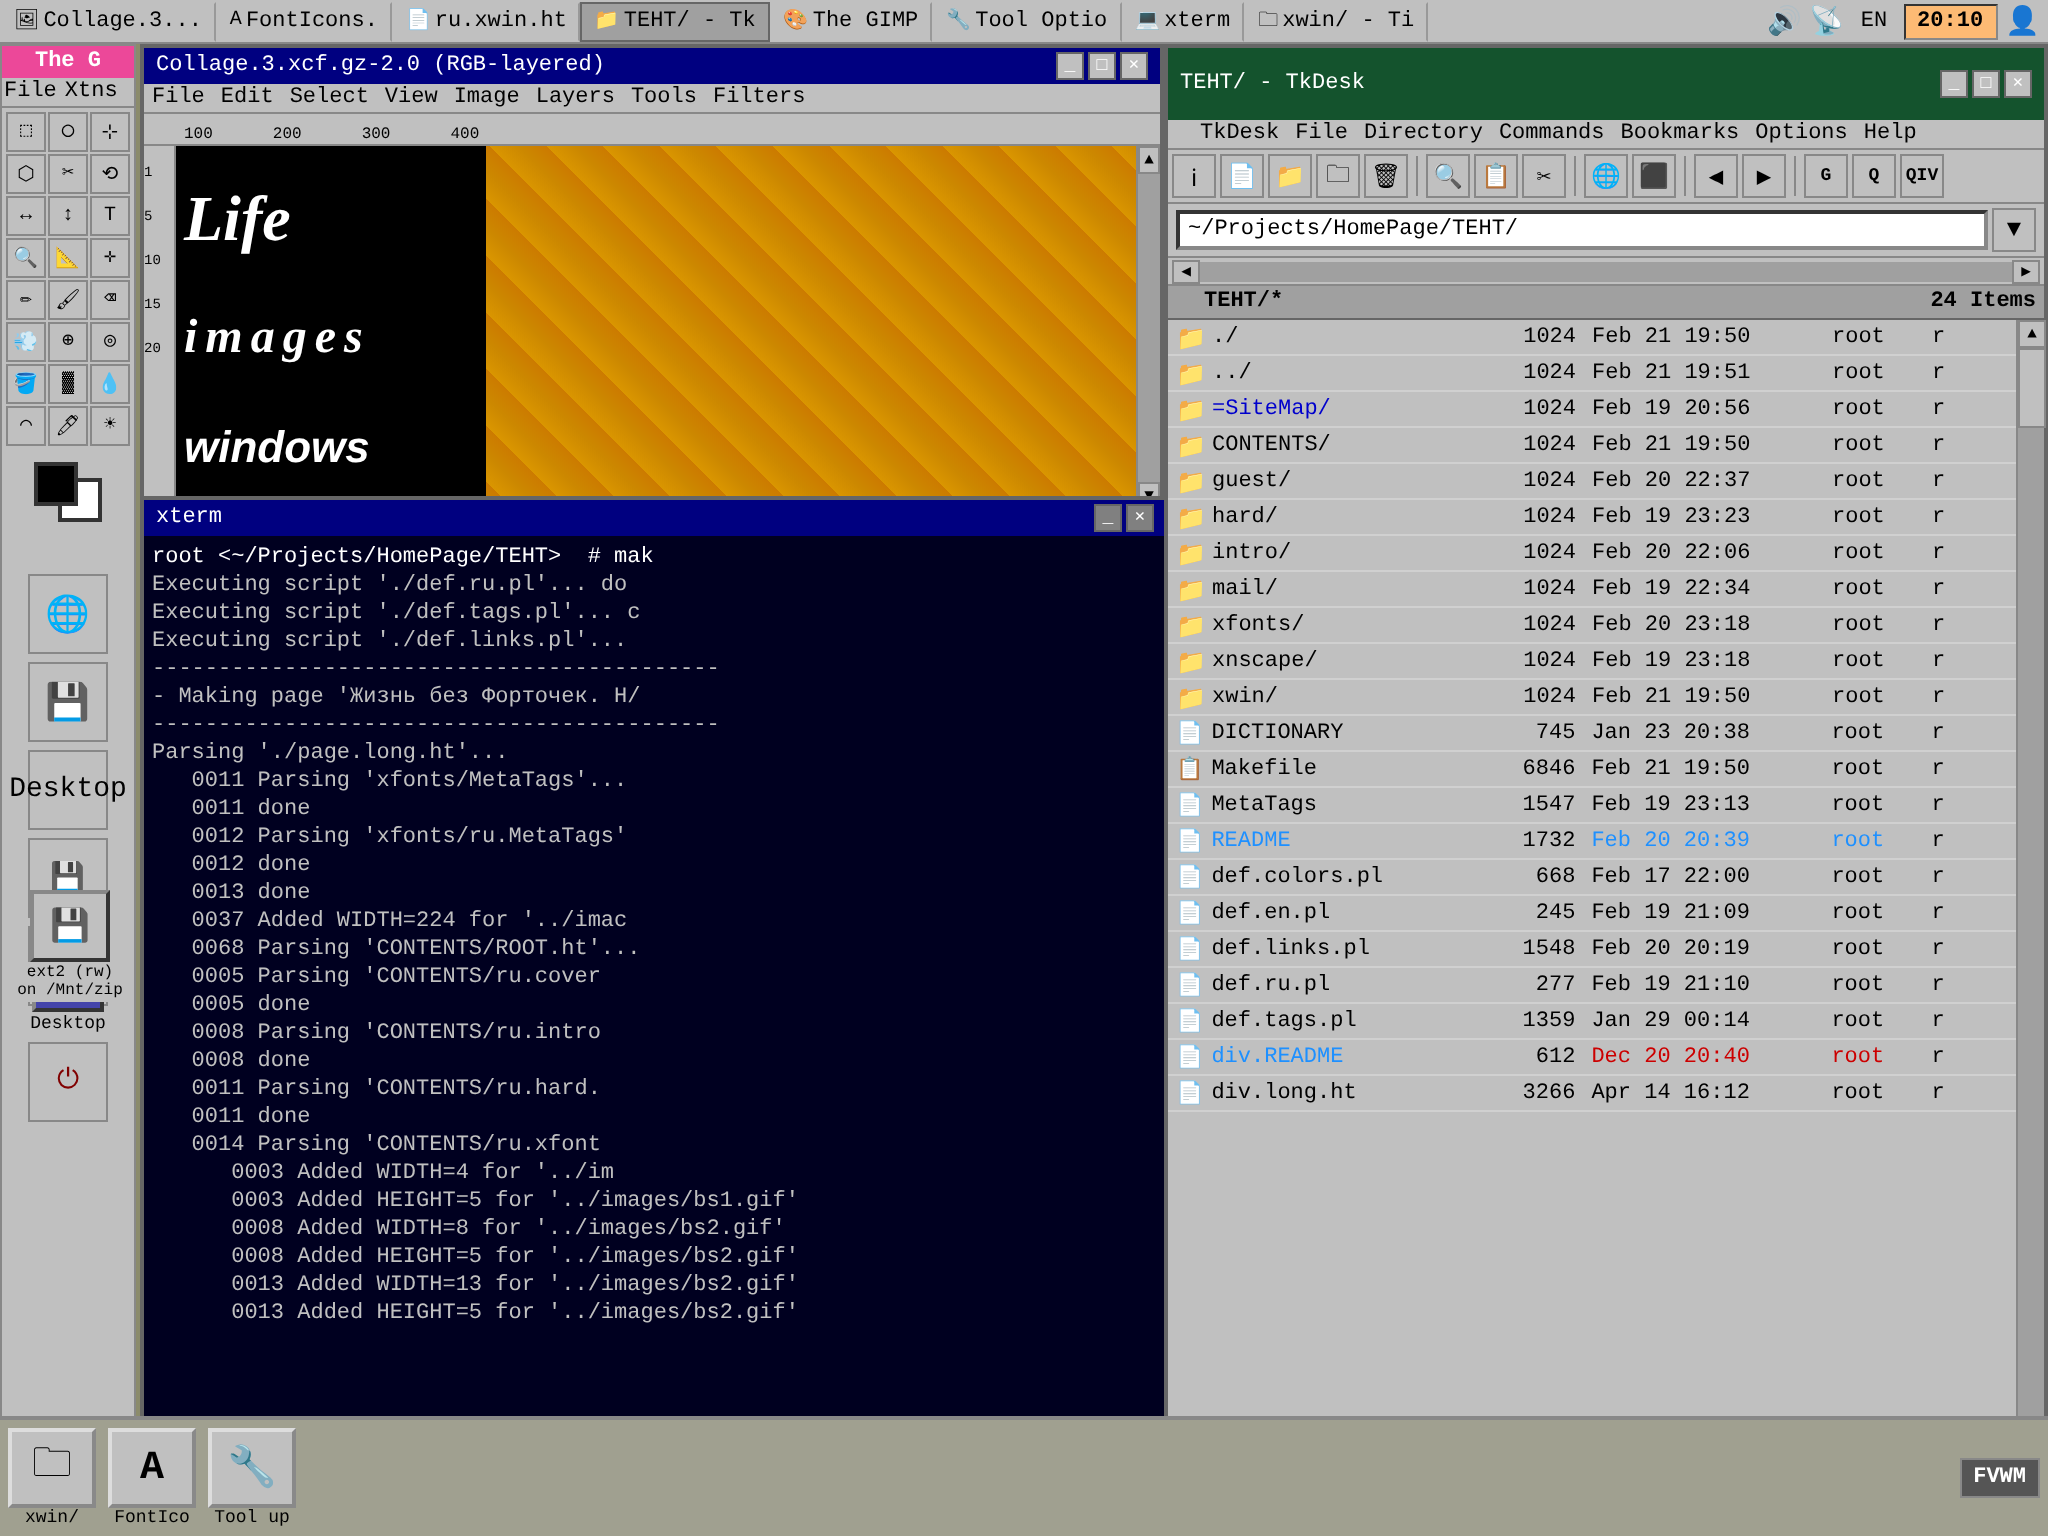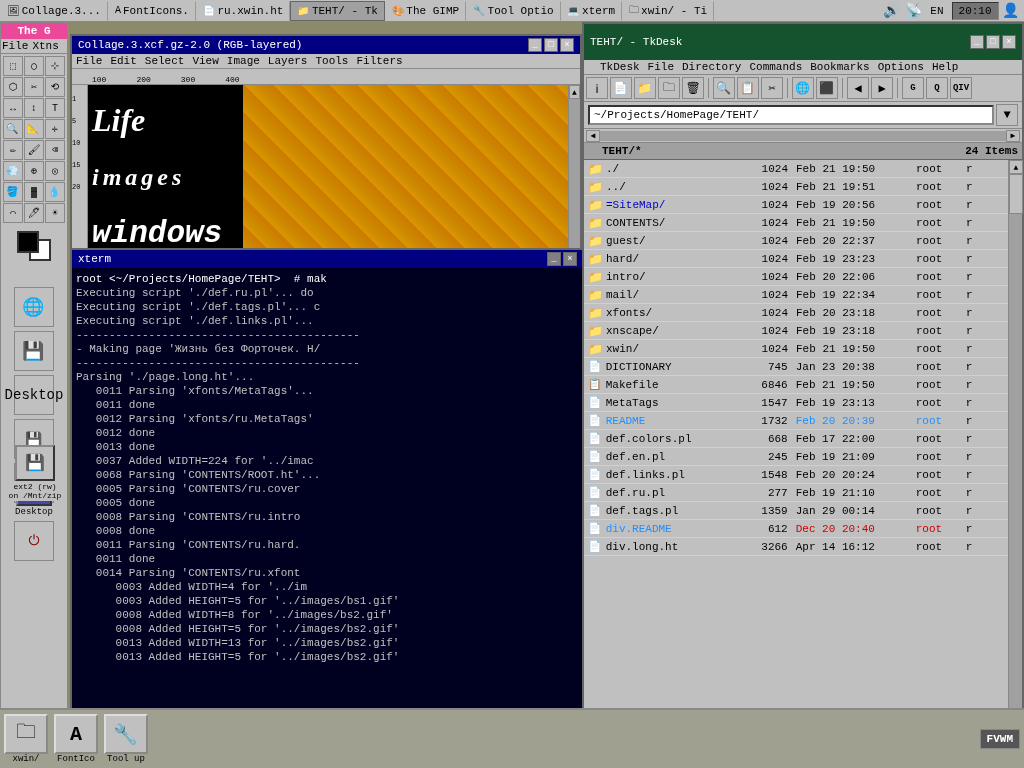--- a/index.html
+++ b/index.html
@@ -42,24 +42,24 @@
     }
     .taskbar-right {
       margin-left: auto;
       display: flex;
       align-items: center;
       padding-right: 4px;
       gap: 4px;
       font-size: 11px;
     }
     .clock {
-      background: #737373;
+      background: #fdba74;
       padding: 2px 6px;
       border: 1px inset #888;
-      font-weight: normal;
+      font-weight: bold;
     }
     .gimp-menubar {
       display: flex;
       background: #C0C0C0;
       border-bottom: 1px solid #888;
       padding: 1px;
       gap: 4px;
     }
     .gimp-tools {
       display: grid;
@@ -80,21 +80,21 @@
       background: #C0C0C0;
       border: 1px solid #888;
       display: flex; align-items: center; justify-content: center;
       font-size: 18px;
       cursor: pointer;
     }
 
     
     .collage-window {
       position: absolute;
-      top: 34px; left: 70px;
+      top: 22px; left: 70px;
       width: 512px;
       height: 248px;
       background: #C0C0C0;
       border: 2px solid #666;
     }
     .collage-titlebar {
       background: #000080;
       color: white;
       padding: 2px 6px;
       font-size: 11px;
@@ -470,21 +470,21 @@
 
         <line x1="0" y1="40" x2="500" y2="40" stroke="cyan" stroke-width="0.5" opacity="0.7"></line>
         <line x1="0" y1="80" x2="500" y2="80" stroke="cyan" stroke-width="0.5" opacity="0.7"></line>
         <line x1="0" y1="120" x2="500" y2="120" stroke="cyan" stroke-width="0.5" opacity="0.7"></line>
         <line x1="0" y1="160" x2="500" y2="160" stroke="cyan" stroke-width="0.5" opacity="0.7"></line>
       </svg>
 
       <div style="position:absolute;top:0;left:0;width:155px;height:100%;background:#000;color:white;font-weight:bold;font-size:22px;padding:4px;display:flex;flex-direction:column;justify-content:space-around;font-style:italic;font-family:serif;">
         <div style="font-size:32px;">Life</div>
         <div style="font-size:24px;letter-spacing:4px;">images</div>
-        <div style="font-size:31px;font-family:Liberation Mono, monospace;">windows</div>
+        <div style="font-size:22px;font-family:Liberation Sans, sans-serif;">windows</div>
       </div>
 
       <div style="position:absolute;top:0;left:155px;right:0;height:100%;background:#CC8800;">
 
         <div style="width:100%;height:100%;background:repeating-linear-gradient(45deg, #CC8800 0px, #CC7700 10px, #DD9900 10px, #CC8800 20px);opacity:0.8;"></div>
       </div>
 
       <div style="position:absolute;right:0;top:0;width:12px;height:100%;background:#C0C0C0;border-left:1px solid #888;display:flex;flex-direction:column;">
         <div style="height:14px;background:#C0C0C0;border:1px solid #888;display:flex;align-items:center;justify-content:center;font-size:8px;">▲</div>
         <div style="flex:1;background:#A0A0A0;"></div>
@@ -729,21 +729,21 @@
         <span class="file-name">def.en.pl</span>
         <span class="file-size">245</span>
         <span class="file-date">Feb 19 21:09</span>
         <span class="file-owner">root</span>
         <span class="file-perms">r</span>
       </div>
       <div class="file-row">
         <span class="file-icon">📄</span>
         <span class="file-name">def.links.pl</span>
         <span class="file-size">1548</span>
-        <span class="file-date">Feb 20 20:24</span>
+        <span class="file-date">Feb 20 20:19</span>
         <span class="file-owner">root</span>
         <span class="file-perms">r</span>
       </div>
       <div class="file-row">
         <span class="file-icon">📄</span>
         <span class="file-name">def.ru.pl</span>
         <span class="file-size">277</span>
         <span class="file-date">Feb 19 21:10</span>
         <span class="file-owner">root</span>
         <span class="file-perms">r</span>

